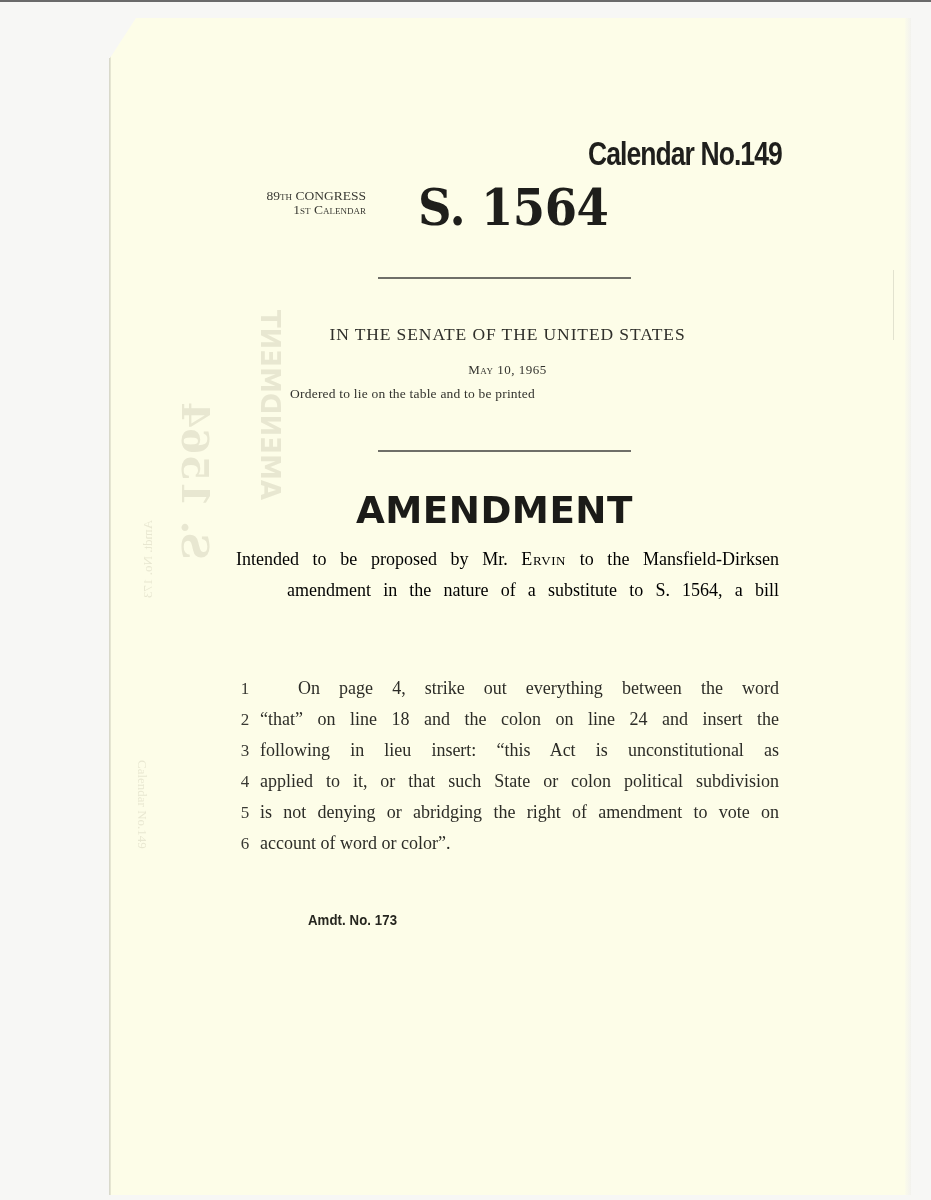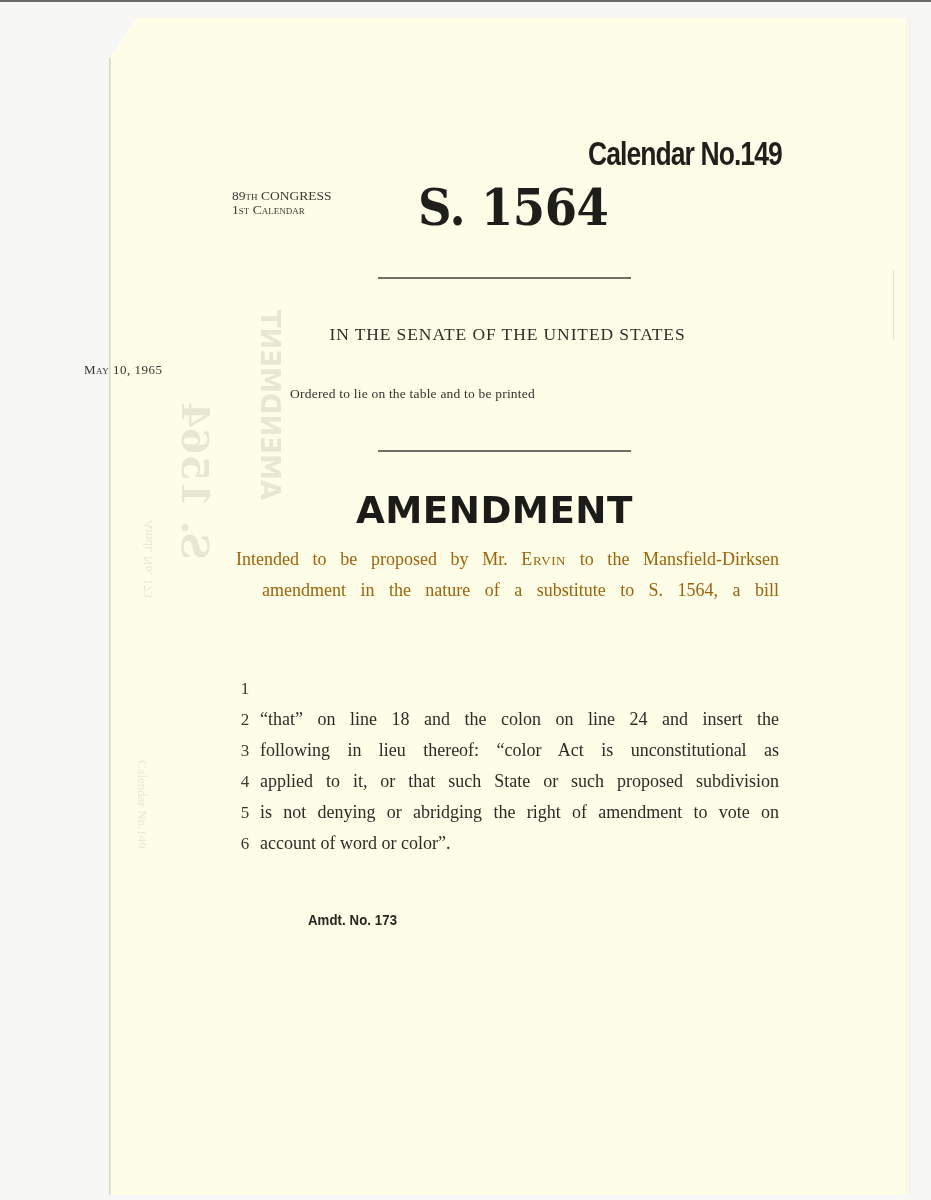--- a/index.html
+++ b/index.html
@@ -68,21 +68,21 @@
       transform: scaleX(0.78);
       transform-origin: left top;
       color: #1f1f1c;
       white-space: nowrap;
     }
     .congress-block {
       position: absolute;
       left: 232px;
       top: 189px;
       width: 134px;
-      text-align: left;
+      text-align: right;
       font-size: 13.5px;
       line-height: 14px;
       color: #3a3a34;
     }
     .congress-block .sc {
       font-variant: small-caps;
     }
     .bill-number {
       position: absolute;
       left: 418px;
@@ -116,21 +116,21 @@
       box-sizing: border-box;
       font-size: 17.5px;
       letter-spacing: 0.9px;
       color: #2f2f2a;
     }
     .date {
       position: absolute;
       left: 0;
       width: 931px;
       top: 362px;
-      text-align: left;
+      text-align: center;
       padding-left: 84px;
       box-sizing: border-box;
       font-size: 13px;
       font-variant: small-caps;
       letter-spacing: 0.5px;
       color: #33332e;
     }
     .order-note {
       position: absolute;
       left: 0;
@@ -166,23 +166,23 @@
       width: 543px;
     }
     .preamble .pline {
       display: block;
       height: 31px;
       line-height: 31px;
       font-size: 18px;
       white-space: nowrap;
       text-align: justify;
       text-align-last: justify;
-      color: #a16207;
-    }
-    .preamble .pline.indent { margin-left: 26px; }
+      color: #000000;
+    }
+    .preamble .pline.indent { margin-left: 51px; }
     .preamble .pline.last { text-align-last: left; }
     .sc-name { font-variant: small-caps; letter-spacing: 0.6px; }
 
     
     .bill-lines {
       position: absolute;
       left: 236px;
       top: 673px;
       width: 543px;
     }
@@ -301,32 +301,33 @@
 <div class="doc-type">AMENDMENT</div>
 
 <div class="preamble">
   <span class="pline"><span>Intended to be proposed by Mr. </span><span class="sc-name">Ervin</span><span> to the Mansfield-Dirksen</span></span>
   <span class="pline indent">amendment in the nature of a substitute to S. 1564, a bill</span>
 </div>
 
 <div class="bill-lines">
   <div class="bill-line">
     <span class="line-number">1</span>
+    <span class="line-text first">On page 4, strike out everything between the word</span>
   </div>
   <div class="bill-line">
     <span class="line-number">2</span>
     <span class="line-text">“that” on line 18 and the colon on line 24 and insert the</span>
   </div>
   <div class="bill-line">
     <span class="line-number">3</span>
-    <span class="line-text">following in lieu thereof: “color Act is unconstitutional as</span>
+    <span class="line-text">following in lieu insert: “this Act is unconstitutional as</span>
   </div>
   <div class="bill-line">
     <span class="line-number">4</span>
-    <span class="line-text">applied to it, or that such State or such proposed subdivision</span>
+    <span class="line-text">applied to it, or that such State or colon political subdivision</span>
   </div>
   <div class="bill-line">
     <span class="line-number">5</span>
     <span class="line-text">is not denying or abridging the right of amendment to vote on</span>
   </div>
   <div class="bill-line">
     <span class="line-number">6</span>
     <span class="line-text last">account of word or color”.</span>
   </div>
 </div>

